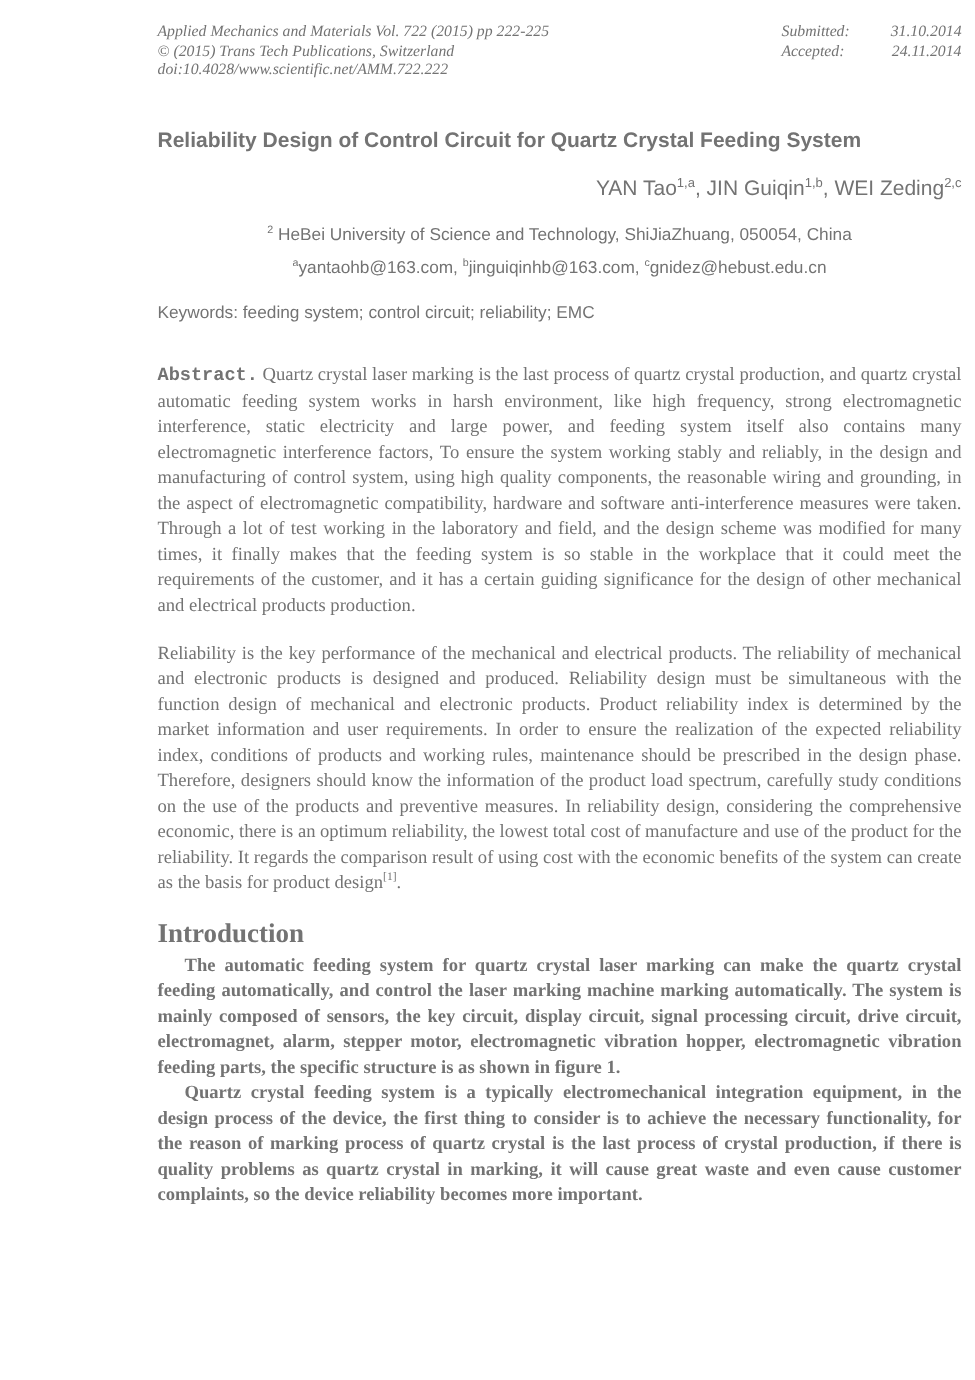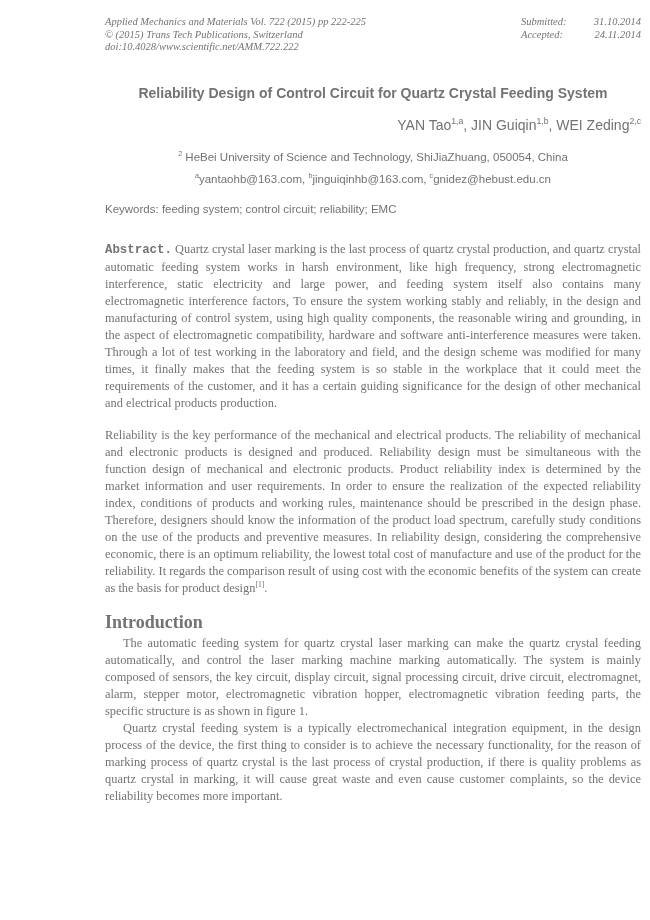--- a/index.html
+++ b/index.html
@@ -13,42 +13,42 @@
     margin-left: 48px;
   }
   
   .hdr { display: flex; justify-content: space-between; align-items: flex-start;
          font-family: "Liberation Serif", serif; font-style: italic;
          font-size: 10.5px; line-height: 12.5px; }
   .hdr-left div { white-space: nowrap; }
   .hdr-right { width: 120px; flex: 0 0 auto; }
   .hdr-right .row { display: flex; justify-content: space-between; white-space: nowrap; text-align: right; }
   
-  .title { margin-top: 31px; text-align: center;
+  .title { margin-top: 31px; 
            font-family: "Liberation Sans", sans-serif;
            font-weight: bold; font-size: 14px; line-height: 17px; }
   .authors { margin-top: 15px; text-align: right;
              font-family: "Liberation Sans", sans-serif; font-size: 14px; }
   .affil-block { margin-top: 13px; text-align: center;
                  font-family: "Liberation Sans", sans-serif;
                  font-size: 11.5px; line-height: 22.5px; }
   sup { font-size: 62%; line-height: 0; vertical-align: super; }
   
   .keywords { margin-top: 11px; font-family: "Liberation Sans", sans-serif;
               font-size: 11.5px; line-height: 14px; }
   .keywords .kw-label { font-weight: normal; }
   
   .body-text { font-family: "Liberation Serif", serif; font-size: 12.4px;
                line-height: 17px; text-align: justify; }
   .abstract { margin-top: 25px; }
   .abstract .ab-label { font-weight: bold; font-family: Liberation Mono, monospace; }
   .reliability { margin-top: 15px; }
   .section-h { margin-top: 17px; font-family: "Liberation Serif", serif;
                font-weight: bold; font-size: 18px; line-height: 16px; }
-  .intro-para { margin: 0; text-indent: 18px; }
+  .intro-para { margin: 0; text-indent: 18px; font-weight: bold; }
   .intro-block { margin-top: 5px; }
 </style>
 </head>
 <body>
 
 <div class="page">
 
   <div class="hdr">
     <div class="hdr-left">
       <div>Applied Mechanics and Materials Vol. 722 (2015) pp 222-225</div>

